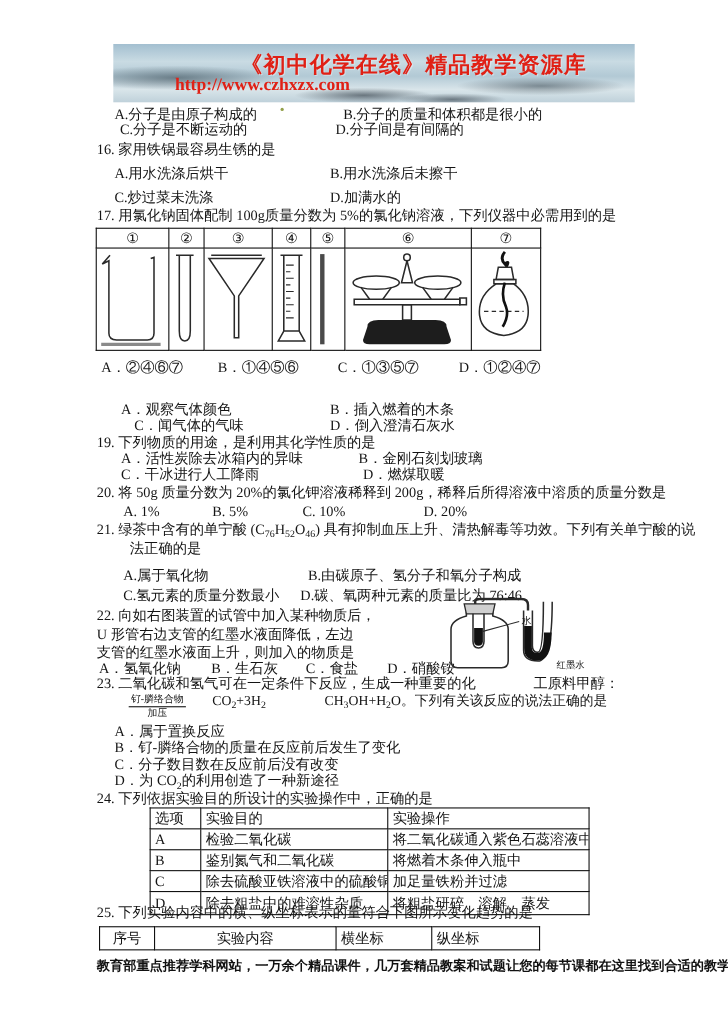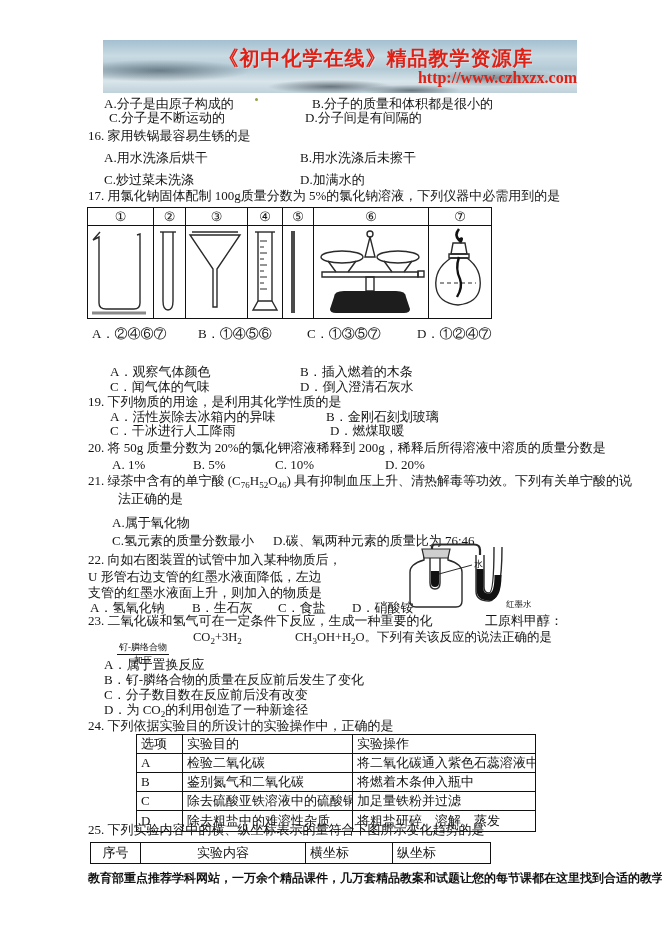--- a/index.html
+++ b/index.html
@@ -18,30 +18,30 @@
       radial-gradient(ellipse 70px 8px at 65% 95%, rgba(20,30,40,.5), rgba(20,30,40,0) 70%),
       linear-gradient(180deg,#a3bfd0 0%,#c9dbe3 30%,#b2c9d5 55%,#d9e5ea 78%,#bfd1da 100%);
     overflow:hidden;
   }
   .banner-title {
     position:absolute; left:0; top:5px; width:100%; text-align:center; padding-left:72px; box-sizing:border-box;
     font-size:20px; font-weight:bold; color:#e02015; letter-spacing:1px;
     text-shadow:1px 1px 0 rgba(255,255,255,.35);
   }
   .banner-url {
-    position:absolute; left:0; top:29px; width:100%; text-align:right; padding-left:56px; box-sizing:border-box;
+    position:absolute; left:0; top:29px; width:100%; text-align:left; padding-left:56px; box-sizing:border-box;
     font-size:16px; font-weight:bold; color:#e02015;
   }
   table.tbl { position:absolute; border-collapse:collapse; table-layout:fixed; }
   table.tbl td, table.tbl th {
     border:1px solid #111; font-size:13px; font-weight:normal;
     padding:0 4px; white-space:nowrap; overflow:hidden; text-align:left; vertical-align:middle;
   }
   table.equip td { text-align:center; padding:0; }
-  .catalyst { position:absolute; text-align:center; font-size:9px; line-height:1.2;margin-top:12px; }
+  .catalyst { position:absolute; text-align:center; font-size:9px; line-height:1.2; }
   .catalyst .top { border-bottom:1px solid #141414; padding:0 2px 1px 2px; }
   .eq { font-size:12.5px; }
   .footer-line { position:absolute; font-family:"Liberation Sans", sans-serif; font-weight:bold; font-size:12px; white-space:nowrap; color:#111; }
   .dot { position:absolute; left:255px; top:98px; width:3px; height:3px; border-radius:50%; background:#93a04a; }
   svg { display:block; }
   svg * { vector-effect:non-scaling-stroke; }
   .lineart { stroke:#2a2a2a; stroke-width:1.4; fill:none; }
 </style>
 </head>
 <body>
@@ -156,38 +156,39 @@
   </tbody>
     </table>
 
   <span class="t" style="left:92px;top:326px">A．②④⑥⑦</span>
   <span class="t" style="left:198px;top:326px">B．①④⑤⑥</span>
   <span class="t" style="left:307px;top:326px">C．①③⑤⑦</span>
   <span class="t" style="left:417px;top:326px">D．①②④⑦</span>
 
   <span class="t" style="left:110px;top:364px">A．观察气体颜色</span>
   <span class="t" style="left:300px;top:364px">B．插入燃着的木条</span>
-  <span class="t" style="left:110px;top:379px">C．闻气体的气味</span>
+  <span class="t" style="left:122px;top:379px">C．闻气体的气味</span>
   <span class="t" style="left:300px;top:379px">D．倒入澄清石灰水</span>
 
   <span class="t" style="left:88px;top:394px">19. 下列物质的用途，是利用其化学性质的是</span>
   <span class="t" style="left:110px;top:409px">A．活性炭除去冰箱内的异味</span>
   <span class="t" style="left:326px;top:409px">B．金刚石刻划玻璃</span>
   <span class="t" style="left:110px;top:423px">C．干冰进行人工降雨</span>
   <span class="t" style="left:330px;top:423px">D．燃煤取暖</span>
 
   <span class="t" style="left:88px;top:440px">20. 将 50g 质量分数为 20%的氯化钾溶液稀释到 200g，稀释后所得溶液中溶质的质量分数是</span>
   <span class="t" style="left:112px;top:457px">A. 1%</span>
   <span class="t" style="left:193px;top:457px">B. 5%</span>
   <span class="t" style="left:275px;top:457px">C. 10%</span>
   <span class="t" style="left:385px;top:457px">D. 20%</span>
 
   <span class="t" style="left:88px;top:473px"><span>21. 绿茶中含有的单宁酸 (C</span><span class="sb">76</span><span>H</span><span class="sb">52</span><span>O</span><span class="sb">46</span><span>) 具有抑制血压上升、清热解毒等功效。下列有关单宁酸的说</span></span>
   <span class="t" style="left:118px;top:491px">法正确的是</span>
   <span class="t" style="left:112px;top:515px">A.属于氧化物</span>
+  <span class="t" style="left:280px;top:515px">B.由碳原子、氢分子和氧分子构成</span>
   <span class="t" style="left:112px;top:533px">C.氢元素的质量分数最小</span>
   <span class="t" style="left:273px;top:533px">D.碳、氧两种元素的质量比为 76:46</span>
 
   <span class="t" style="left:88px;top:552px">22. 向如右图装置的试管中加入某种物质后，</span>
   <span class="t" style="left:88px;top:585px">支管的红墨水液面上升，则加入的物质是</span>
   <span class="t" style="left:88px;top:569px">U 形管右边支管的红墨水液面降低，左边</span>
   <span class="t" style="left:90px;top:600px">A．氢氧化钠</span>
   <span class="t" style="left:192px;top:600px">B．生石灰</span>
   <span class="t" style="left:278px;top:600px">C．食盐</span>
   <span class="t" style="left:352px;top:600px">D．硝酸铵</span>

